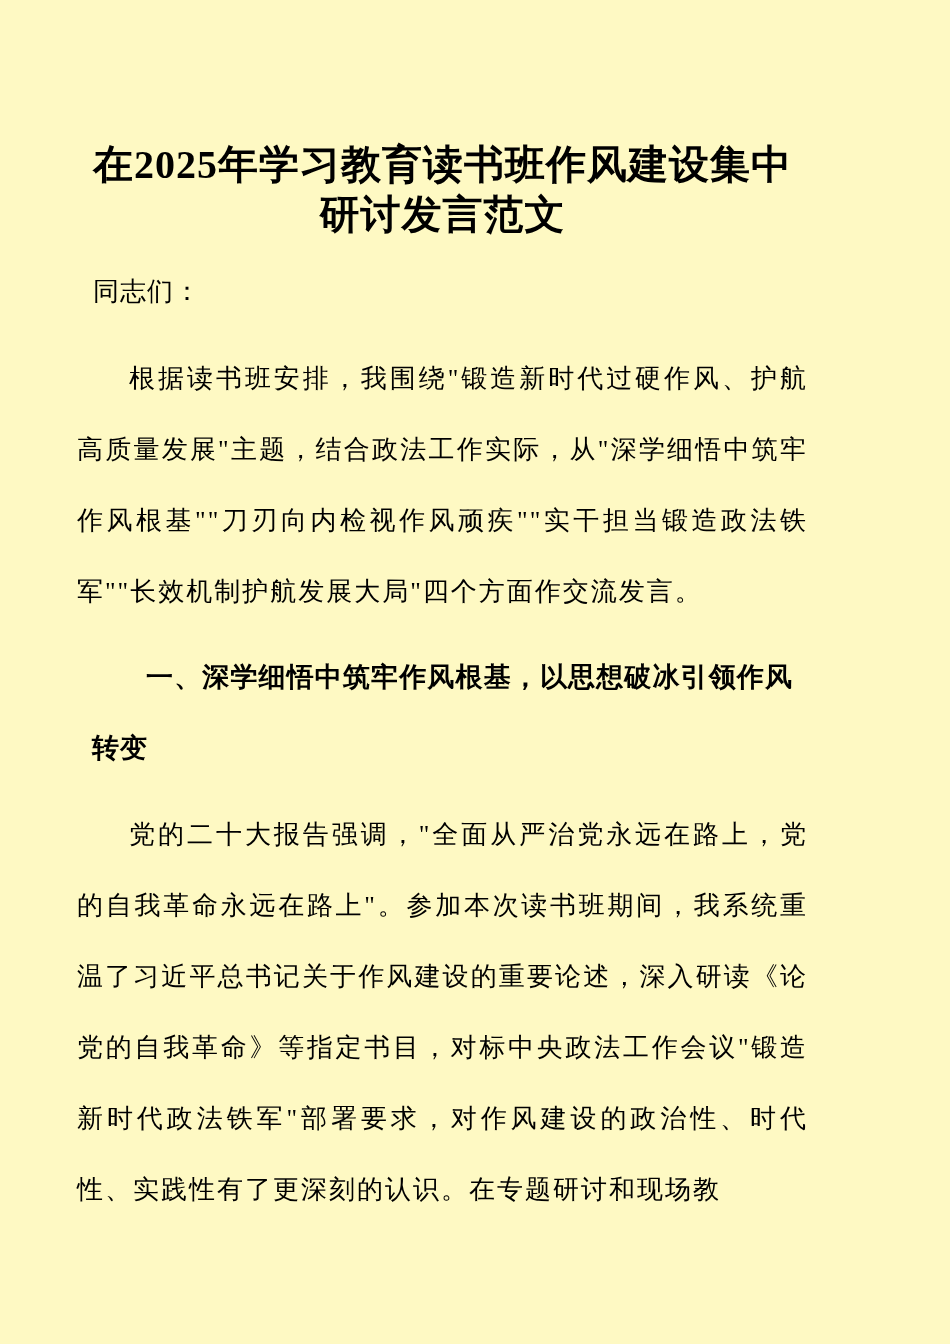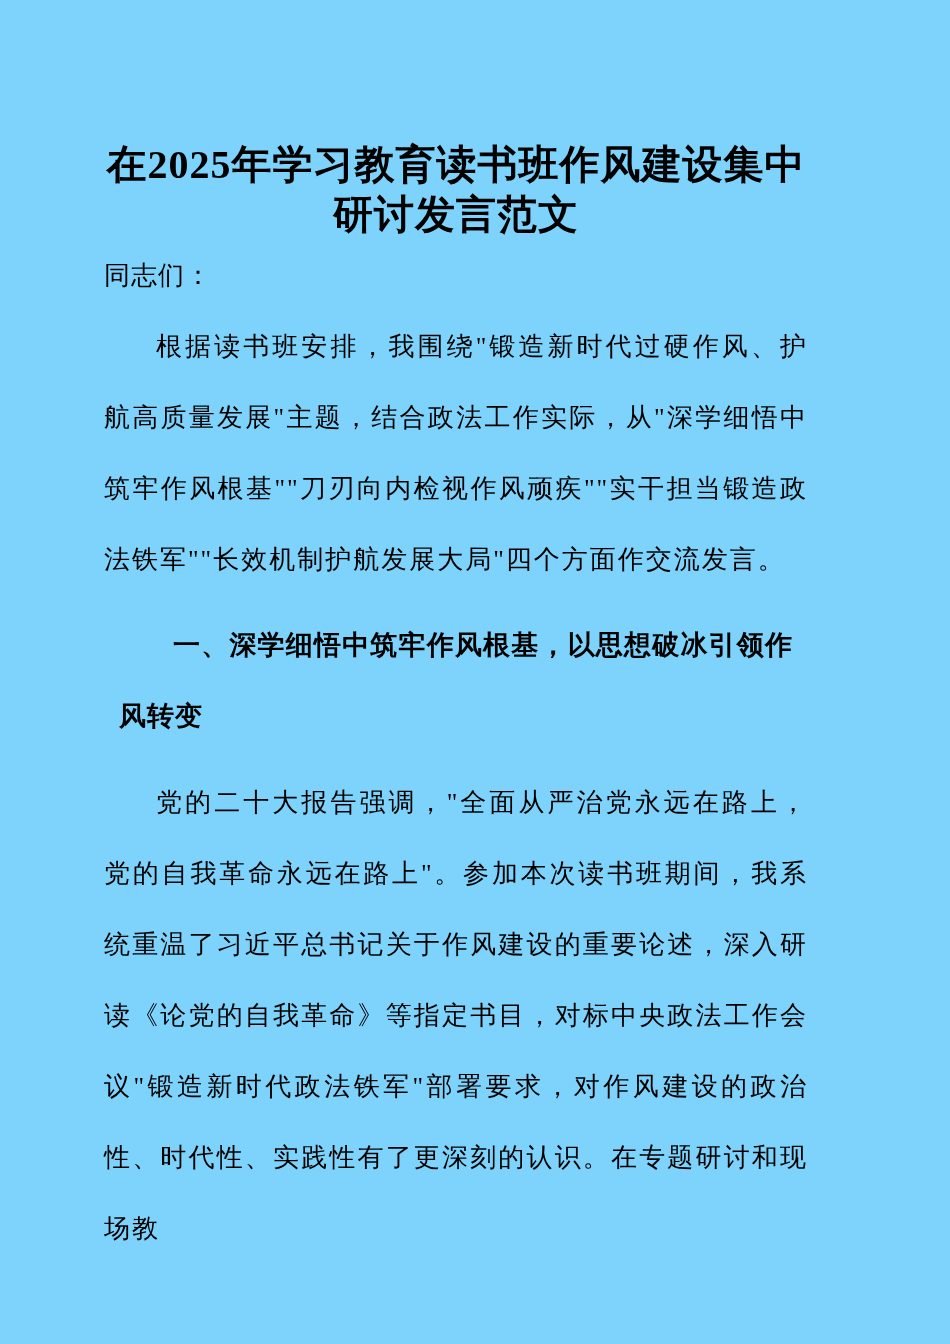--- a/index.html
+++ b/index.html
@@ -5,39 +5,39 @@
   html, body {
     margin: 0;
     padding: 0;
     background: #ffffff;
   }
   .page {
     position: relative;
     width: 950px;
     height: 1344px;
     margin: 0 auto;
-    background: #7dd3fc;
+    background: #fef9c3;
     box-sizing: border-box;
-    padding: 140px 142px 0 104px;
+    padding: 140px 142px 0 77px;
     overflow: hidden;
     color: #000000;
     font-family: "Liberation Serif", "DejaVu Serif", serif;
   }
   .doc-title {
     margin: 0 0 0 0;
     font-family: "Liberation Serif", "DejaVu Serif", serif;
     font-size: 40px;
     font-weight: 700;
     line-height: 50px;
     text-align: center;
     letter-spacing: 1px;
     color: #000000;
   }
   .salutation {
-    margin: 0;
+    margin: 16px;
     font-size: 26px;
     line-height: 71px;
     letter-spacing: 1px;
     text-align: left;
     color: #000000;
   }
   .body-para {
     margin: 0;
     font-size: 26px;
     line-height: 71px;

